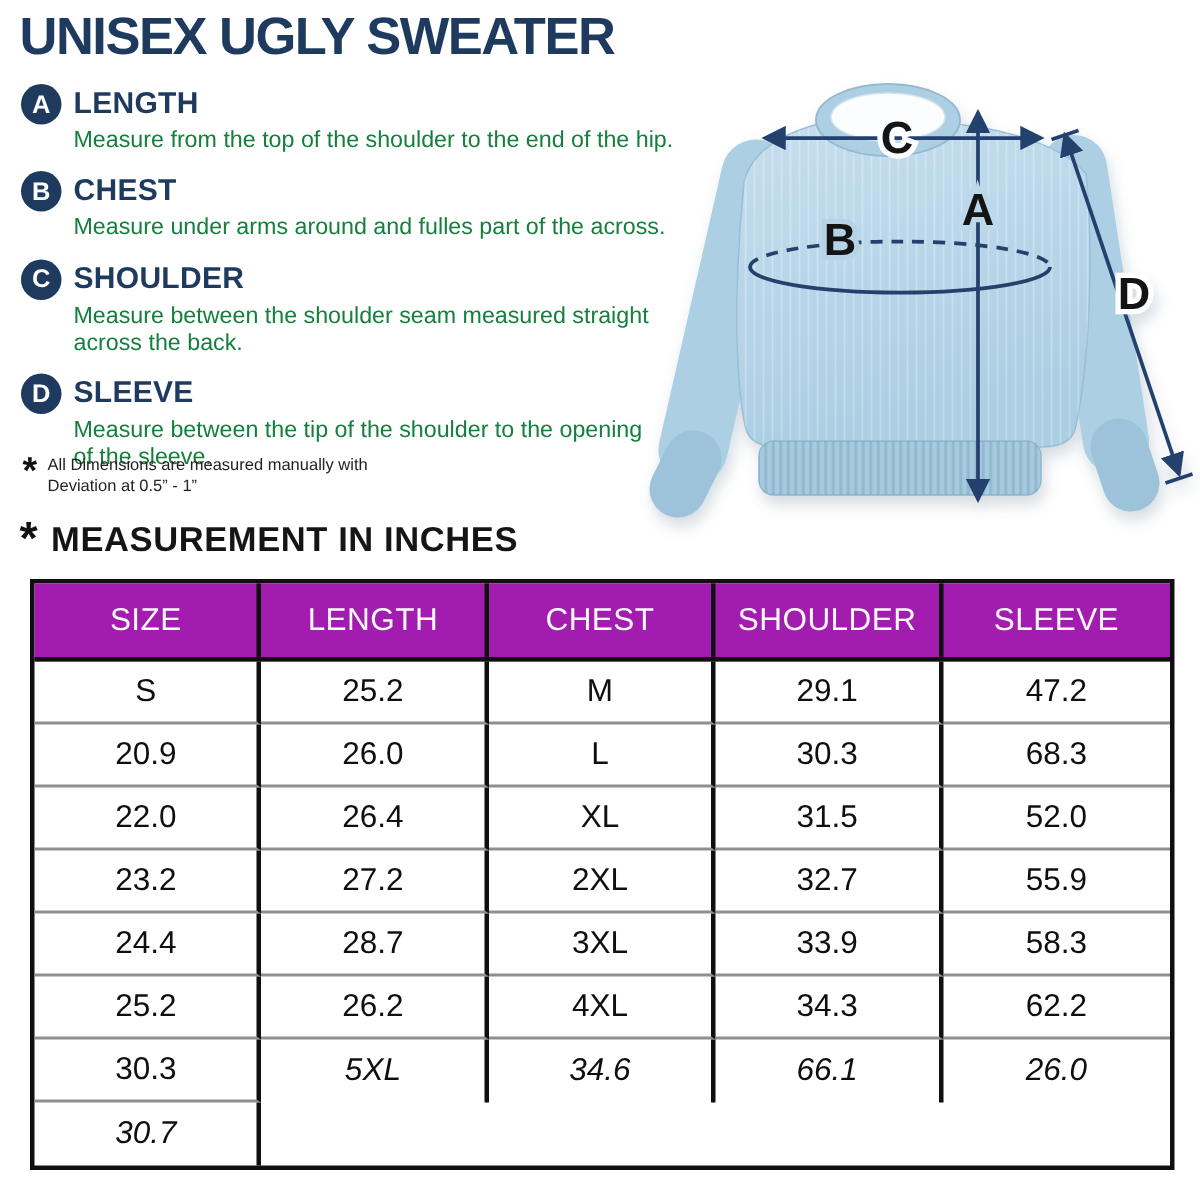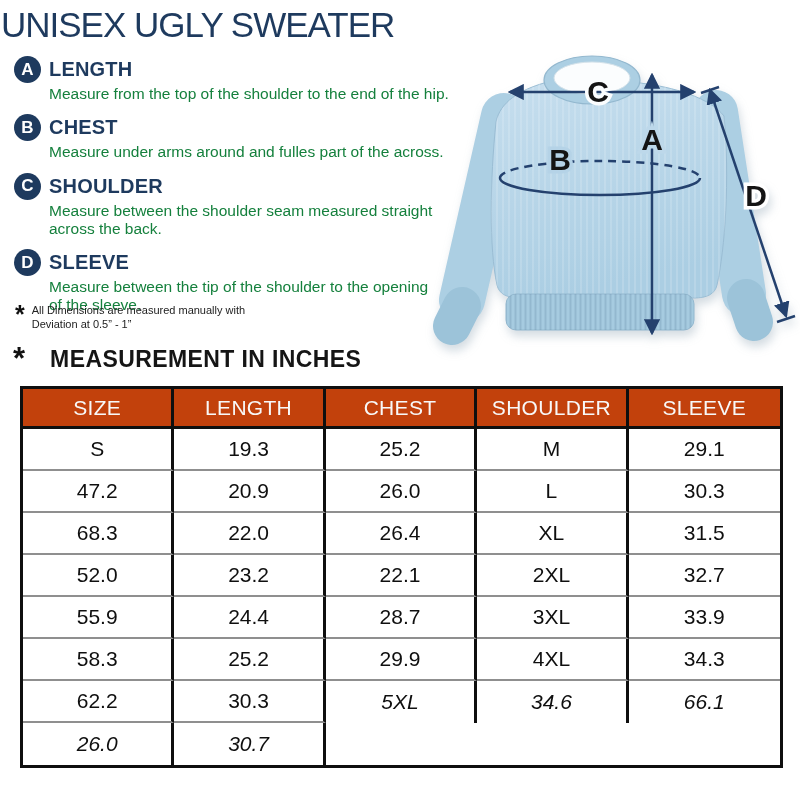--- a/index.html
+++ b/index.html
@@ -2,50 +2,50 @@
 <html><head>
 <meta charset="utf-8">
 <style>
   * { margin:0; padding:0; box-sizing:border-box; }
   html,body { width:800px; height:800px; }
   body {
     position:relative; background:#ffffff; overflow:hidden;
     font-family:"Liberation Sans", sans-serif; color:#222;
   }
   .page-title {
-    position:absolute; left:1px; top:5px;
-    font-size:35px; font-weight:normal; color:#1e3a5e; letter-spacing:-1px;
+    position:absolute; left:13px; top:5px;
+    font-size:35px; font-weight:bold; color:#1e3a5e; letter-spacing:-1px;
   }
   .measure-list { position:absolute; left:14px; top:56px; width:460px; }
   .measure-item { margin-bottom:11px; }
   .mi-head { display:flex; align-items:center; gap:8px; }
   .badge {
     width:27px; height:27px; border-radius:50%; background:#1e3a5e;
     color:#fff; font-weight:bold; font-size:17px;
     display:flex; align-items:center; justify-content:center; flex:0 0 27px;
   }
   .mi-label { font-size:20px; font-weight:bold; color:#1e3a5e; letter-spacing:.2px; }
   .mi-desc {
     margin:2px 0 0 35px; font-size:15.5px; color:#15803d;
     line-height:1.18; white-space:pre-line; max-width:452px;
   }
   .note { position:absolute; left:15px; top:303px; display:flex; gap:7px; }
   .note-star { font-size:25px; font-weight:bold; color:#111; line-height:.95; }
   .note-text { font-size:11px; color:#222; line-height:1.3; white-space:pre-line; }
   .section-heading { position:absolute; left:13px; top:346px; display:flex; gap:9px; align-items:flex-start; }
   .sh-star { font-size:31px; font-weight:bold; color:#111; line-height:.85; }
-  .sh-text { font-size:23px; font-weight:bold; color:#151515; letter-spacing:.4px;margin-left:16px; }
+  .sh-text { font-size:23px; font-weight:bold; color:#151515; letter-spacing:.4px; }
 
   .size-table {
     position:absolute; left:20px; top:386px; width:763px;
     border:3px solid #0f0f0f; background:#fff;
   }
   .thead {
     display:grid; grid-template-columns:repeat(5,1fr);
-    background:#c2410c; height:40px; border-bottom:3px solid #0f0f0f;
+    background:#a21caf; height:52px; border-bottom:3px solid #0f0f0f;
   }
   .th {
     display:flex; align-items:center; justify-content:center;
     color:#f8f8f8; font-size:21px; letter-spacing:.3px;
     border-right:3px solid #0f0f0f;
   }
   .th:last-child { border-right:none; }
   .tbody { display:grid; grid-template-columns:repeat(5,1fr); grid-auto-rows:42px; }
   .td {
     display:flex; align-items:center; justify-content:center;
@@ -164,47 +164,46 @@
 <div class="size-table">
   <div class="thead">
     <div class="th">SIZE</div>
     <div class="th">LENGTH</div>
     <div class="th">CHEST</div>
     <div class="th">SHOULDER</div>
     <div class="th">SLEEVE</div>
   </div>
   <div class="tbody">
       <div class="td">S</div>
-      <div class="td">19.3</div>
       <div class="td">25.2</div>
       <div class="td">M</div>
       <div class="td">29.1</div>
       <div class="td">47.2</div>
       <div class="td">20.9</div>
       <div class="td">26.0</div>
       <div class="td">L</div>
       <div class="td">30.3</div>
       <div class="td">68.3</div>
       <div class="td">22.0</div>
       <div class="td">26.4</div>
       <div class="td">XL</div>
       <div class="td">31.5</div>
       <div class="td">52.0</div>
       <div class="td">23.2</div>
-      <div class="td">22.1</div>
+      <div class="td">27.2</div>
       <div class="td">2XL</div>
       <div class="td">32.7</div>
       <div class="td">55.9</div>
       <div class="td">24.4</div>
       <div class="td">28.7</div>
       <div class="td">3XL</div>
       <div class="td">33.9</div>
       <div class="td">58.3</div>
       <div class="td">25.2</div>
-      <div class="td">29.9</div>
+      <div class="td">26.2</div>
       <div class="td">4XL</div>
       <div class="td">34.3</div>
       <div class="td">62.2</div>
       <div class="td">30.3</div>
       <div class="td row-last">5XL</div>
       <div class="td row-last">34.6</div>
       <div class="td row-last">66.1</div>
       <div class="td row-last">26.0</div>
       <div class="td row-last">30.7</div>
     </div>

